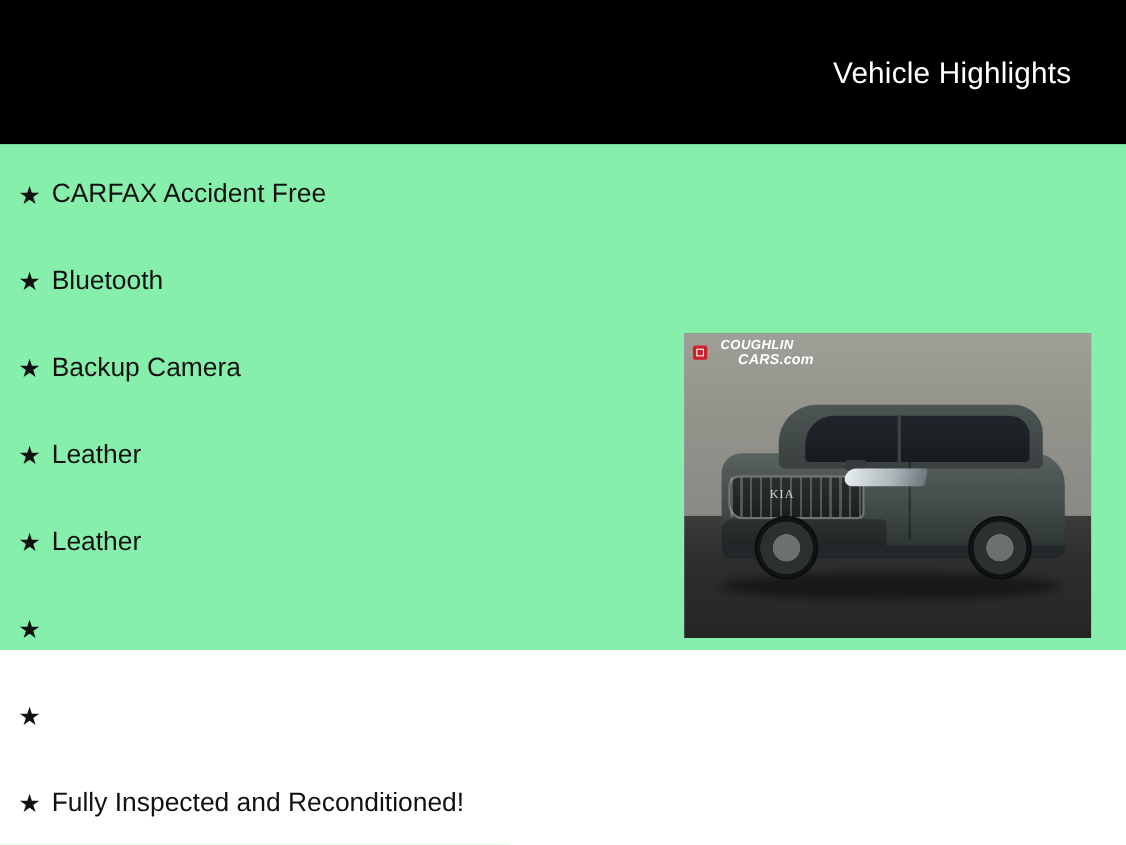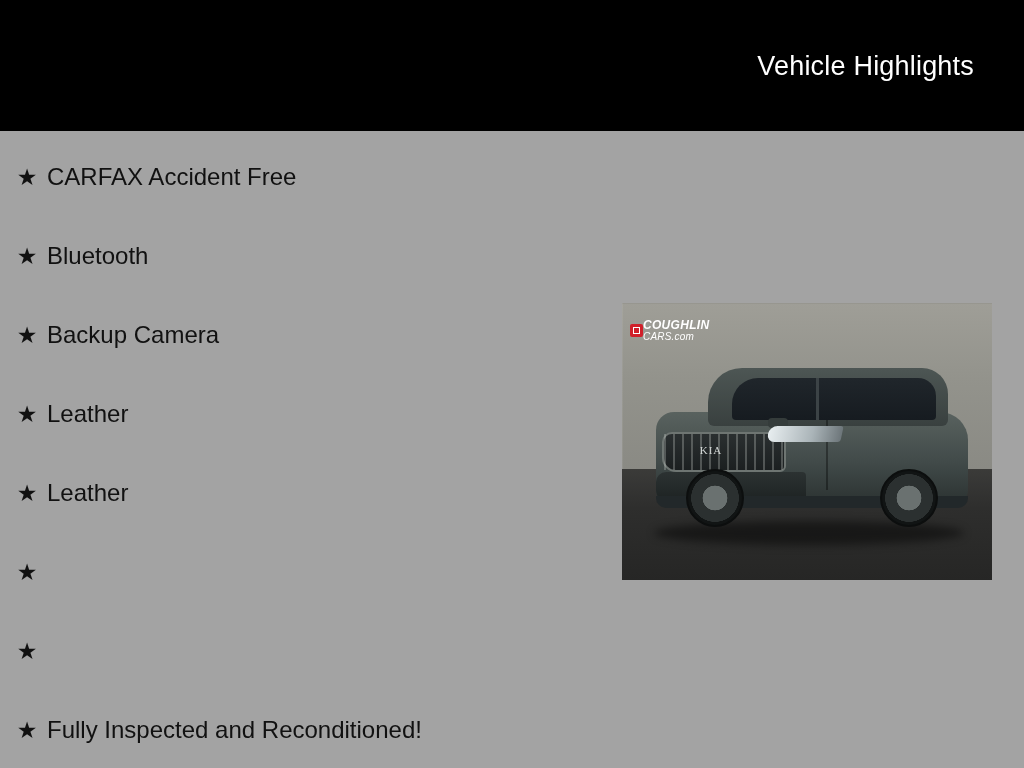--- a/index.html
+++ b/index.html
@@ -9,22 +9,22 @@
   body {
     width: 1024px;
     height: 768px;
     background: #ffffff;
     font-family: "Liberation Sans", sans-serif;
     overflow: hidden;
   }
   .page {
     position: relative;
     width: 1024px;
-    height: 768px;
-    background: #a3a3a3;
+    height: 591px;
+    background: #86efac;
   }
   .header-bar {
     position: absolute;
     left: 0;
     top: 0;
     width: 1024px;
     height: 131px;
     background: #000000;
   }
   .header-title {
@@ -240,24 +240,24 @@
     position: absolute;
     left: 178px;
     top: 72px;
     width: 2px;
     height: 70px;
     background: rgba(0,0,0,0.35);
   }
   .photo-watermark {
     position: absolute;
     left: 8px;
-    top: 16px;
+    top: 4px;
     display: flex;
     align-items: center;
-    gap: 0;
+    gap: 12px;
   }
   .wm-badge {
     width: 13px;
     height: 13px;
     background: #d0202a;
     border-radius: 2px;
     position: relative;
   }
   .wm-badge::after {
     content: "";
@@ -276,25 +276,26 @@
   }
   .wm-main {
     color: #ffffff;
     font-size: 12px;
     font-weight: bold;
     font-style: italic;
     letter-spacing: 0.3px;
   }
   .wm-sub {
     color: #ffffff;
-    font-size: 10px;
-    font-weight: normal;
+    font-size: 13px;
+    font-weight: bold;
     font-style: italic;
     letter-spacing: 0.2px;
     margin-top: 1px;
+    margin-left: 16px;
   }
 </style>
 </head>
 <body>
 
 <div class="page">
 
   <div class="header-bar">
     <div class="header-title">Vehicle Highlights</div>
   </div>

